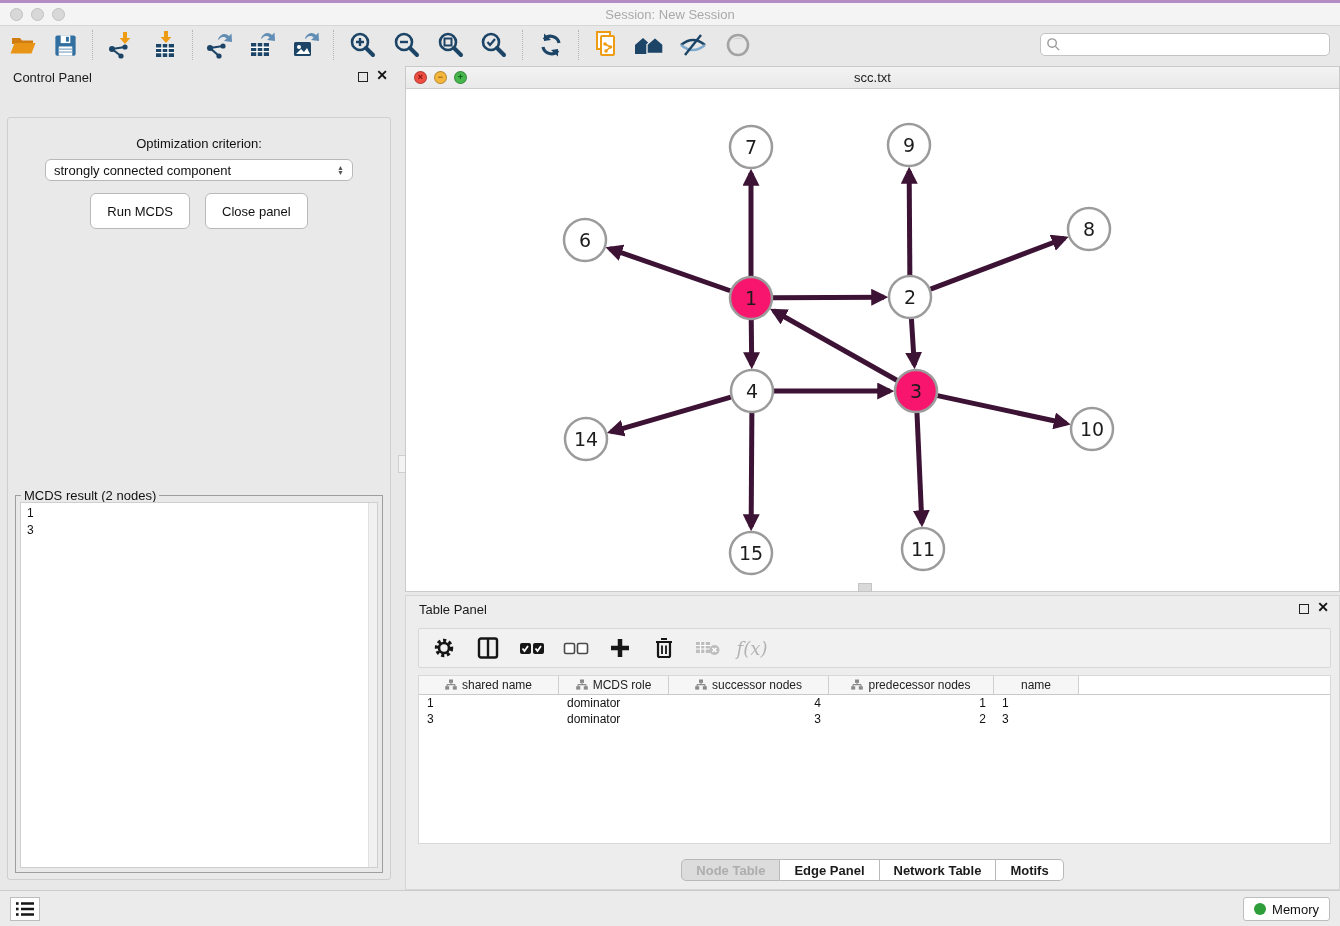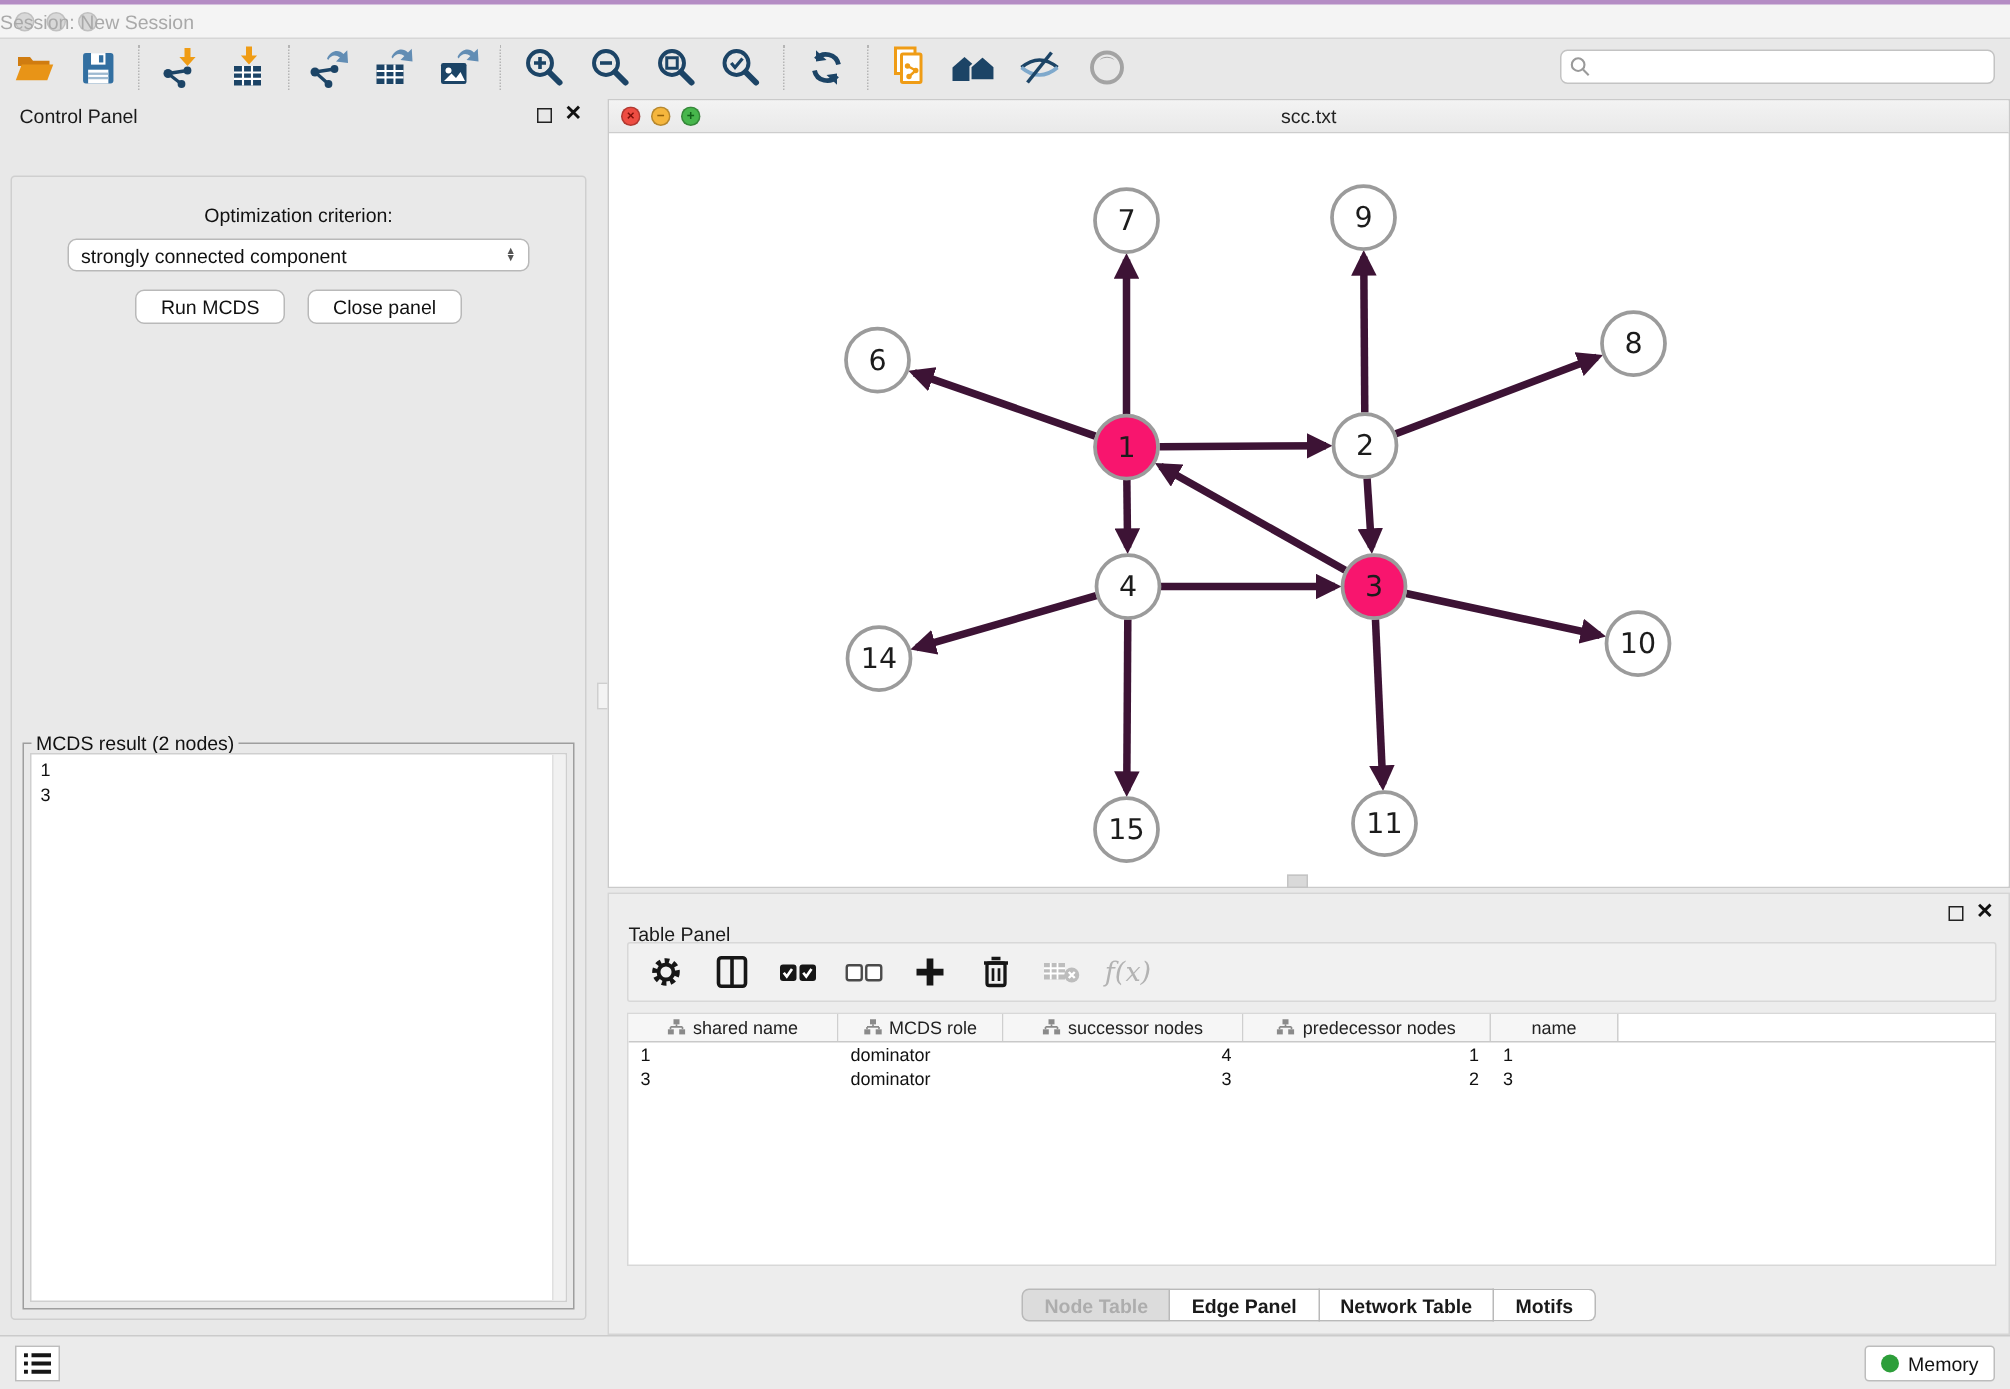--- a/index.html
+++ b/index.html
@@ -6,21 +6,21 @@
   html,body { width:1340px; height:926px; }
   body { font-family:"Liberation Sans", sans-serif; background:#e8e8e8; position:relative; overflow:hidden; }
   .app { position:absolute; inset:0; width:1340px; height:926px; background:#e8e8e8; }
 
   
   .titlebar { position:absolute; left:0; top:0; width:1340px; height:26px;
     background:#f4f4f4; border-top:3px solid #b48cc4; border-bottom:1px solid #d6d6d6; }
   .traffic { position:absolute; left:10px; top:5px; display:flex; gap:8px; }
   .tl-dot { width:13px; height:13px; border-radius:50%; background:#d8d8d8; border:1px solid #c0c0c0;
     display:flex; align-items:center; justify-content:center; font-size:9px; line-height:1; }
-  .app-title { position:absolute; left:0; right:0; top:4px; text-align:left; font-size:13px; color:#a9a9a9; }
+  .app-title { position:absolute; left:0; right:0; top:4px; text-align:center; font-size:13px; color:#a9a9a9; }
 
   
   .toolbar { position:absolute; left:0; top:26px; width:1340px; height:38px; background:#e8e8e8; }
   .tb-btn { position:absolute; top:1px; width:36px; height:36px; display:flex; align-items:center; justify-content:center; }
   .tb-sep { position:absolute; top:4px; width:0; height:30px; border-left:1px dotted #b5b5b5; }
   .searchbox { position:absolute; left:1040px; top:7px; width:290px; height:23px; background:#fff;
     border:1px solid #c3c3c3; border-radius:5px; display:flex; align-items:center; padding-left:5px; }
   .searchbox input { border:none; outline:none; flex:1; font-size:12px; font-family:"Liberation Sans",sans-serif; background:transparent; }
 
   
@@ -40,21 +40,21 @@
   .seg-tab.selected { background:#dcdcdc; color:#adadad; }
 
   .cp-content { position:absolute; left:7px; right:7px; top:53px; bottom:10px;
     background:#e9e9e9; border:1px solid #cfcfcf; border-radius:3px; }
   .opt-label { position:absolute; left:0; right:0; top:18px; text-align:center; font-size:13px; color:#111; }
   .dropdown { position:absolute; left:37px; width:308px; top:41px; height:22px; background:#fff;
     border:1px solid #b9b9b9; border-radius:6px; display:flex; align-items:center; padding:0 8px; }
   .dropdown .dd-value { flex:1; font-size:13px; color:#111; }
   .dd-arrows { display:flex; flex-direction:column; line-height:5px; font-size:7px; color:#555; }
   .cp-buttons { position:absolute; left:0; right:0; top:75px; display:flex; justify-content:center; gap:15px; }
-  .mac-btn { height:23px; padding:0 16px; background:#fff; border:1px solid #b9b9b9; border-radius:6px;
+  .mac-btn { height:36px; padding:0 16px; background:#fff; border:1px solid #b9b9b9; border-radius:6px;
     font-size:13px; color:#111; display:flex; align-items:center; }
 
   .mcds-fieldset { position:absolute; left:7px; right:7px; top:377px; bottom:6px;
     border:1px solid #9e9e9e; background:#e9e9e9; }
   .mcds-legend { position:absolute; left:5px; top:-8px; background:#e9e9e9; padding:0 3px; font-size:13px; color:#111; }
   .mcds-text { position:absolute; left:4px; right:4px; top:6px; bottom:4px; background:#fff;
     border:1px solid #cfcfcf; font-size:12px; color:#111; padding:2px 6px; line-height:17px; white-space:pre; overflow:hidden; }
   .mcds-scroll { position:absolute; right:0; top:0; bottom:0; width:9px; background:#f1f1f1; border-left:1px solid #e0e0e0; }
 
   
@@ -71,21 +71,21 @@
     font-size:9px; font-weight:bold; line-height:1; border:1px solid rgba(0,0,0,.25); }
   .nw-dot.red { background:#ee4d42; color:#7d100a; }
   .nw-dot.yellow { background:#f5b63d; color:#93610a; }
   .nw-dot.green { background:#47b64c; color:#11621a; }
   .nw-title { position:absolute; left:0; right:0; top:3px; text-align:center; font-size:13px; color:#222; }
   .nw-canvas { position:absolute; left:0; top:22px; width:933px; height:502px; background:#fff; }
 
   
   .table-panel { position:absolute; left:405px; top:595px; width:935px; height:295px; background:#ededed; border:1px solid #d5d5d5; }
   .tp-header { position:absolute; left:0; top:0; right:0; height:26px; }
-  .tp-title { position:absolute; left:13px; top:6px; font-size:13px; color:#1a1a1a;margin-top:13px; }
+  .tp-title { position:absolute; left:13px; top:6px; font-size:13px; color:#1a1a1a; }
   .tp-float { right:30px; } .tp-close { right:10px; }
   .tp-toolbar { position:absolute; left:12px; right:8px; top:32px; height:40px; background:#f1f1f1;
     border:1px solid #d8d8d8; border-radius:2px; display:flex; align-items:center; gap:14px; padding-left:10px; }
   .tp-tool { width:30px; height:30px; display:flex; align-items:center; justify-content:center; }
   .fx-glyph { font-family:"DejaVu Serif", serif; font-style:italic; font-size:18px; color:#b3b3b3; }
 
   .grid-table { position:absolute; left:12px; right:8px; top:79px; bottom:45px; background:#fff; border:1px solid #d8d8d8; overflow:hidden; }
   .grid-head { display:flex; height:19px; border-bottom:1px solid #c9c9c9; }
   .grid-th { background:#f6f6f6; border-right:1px solid #cfcfcf; display:flex; align-items:center; justify-content:center;
     gap:5px; font-size:12px; color:#222; }

